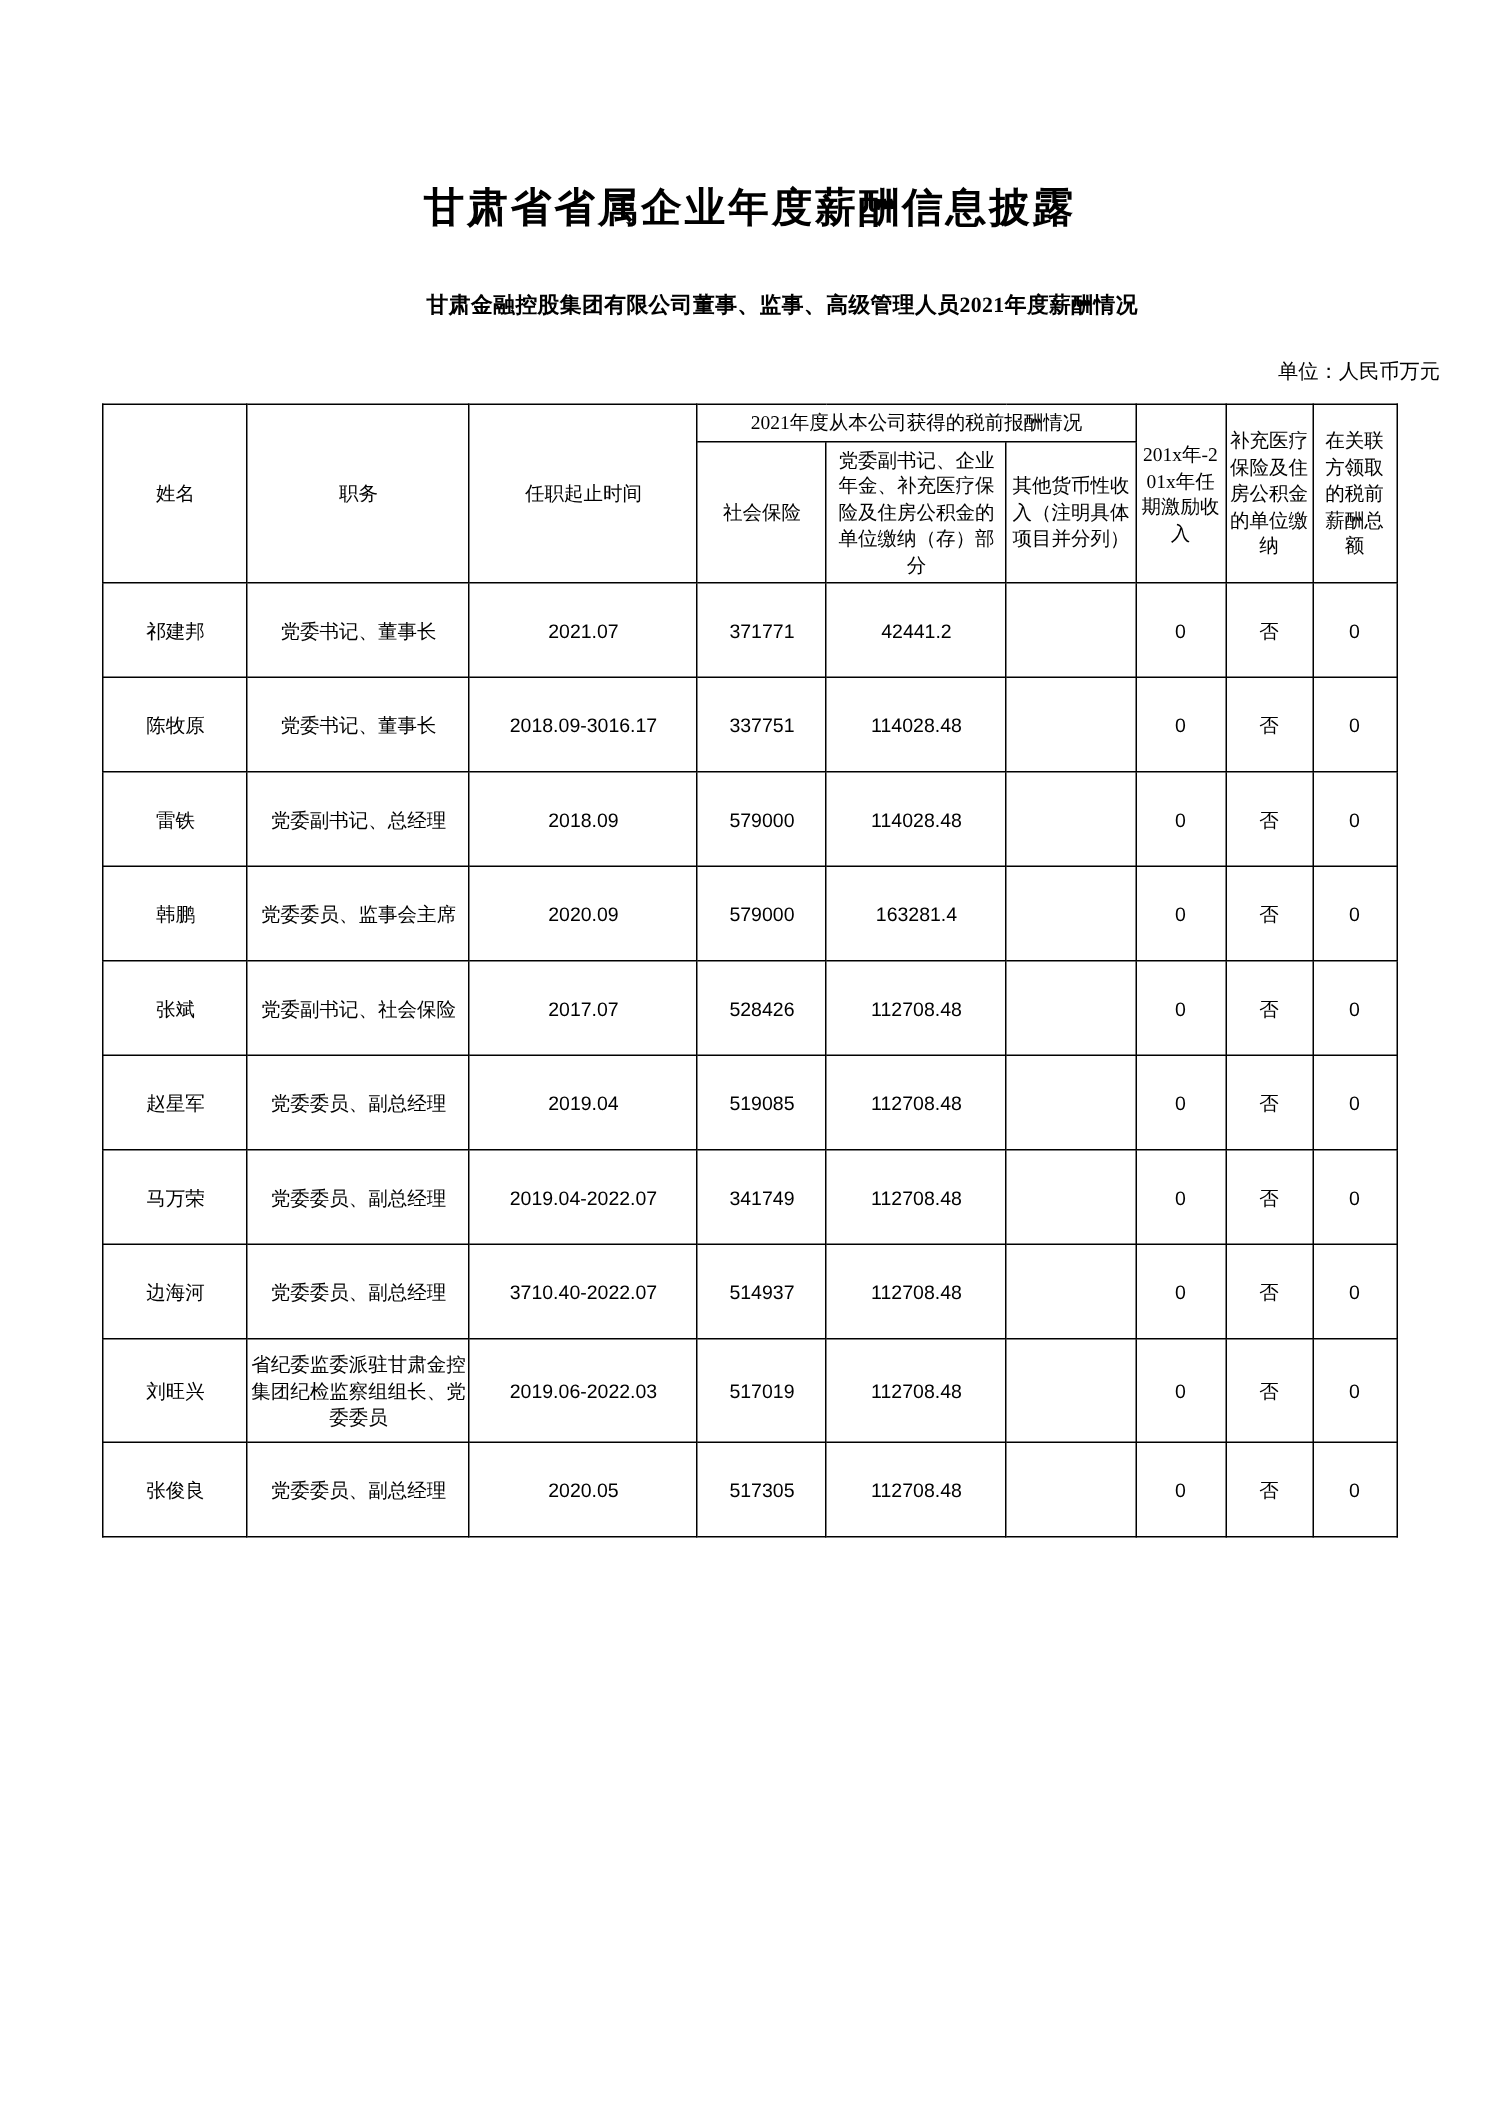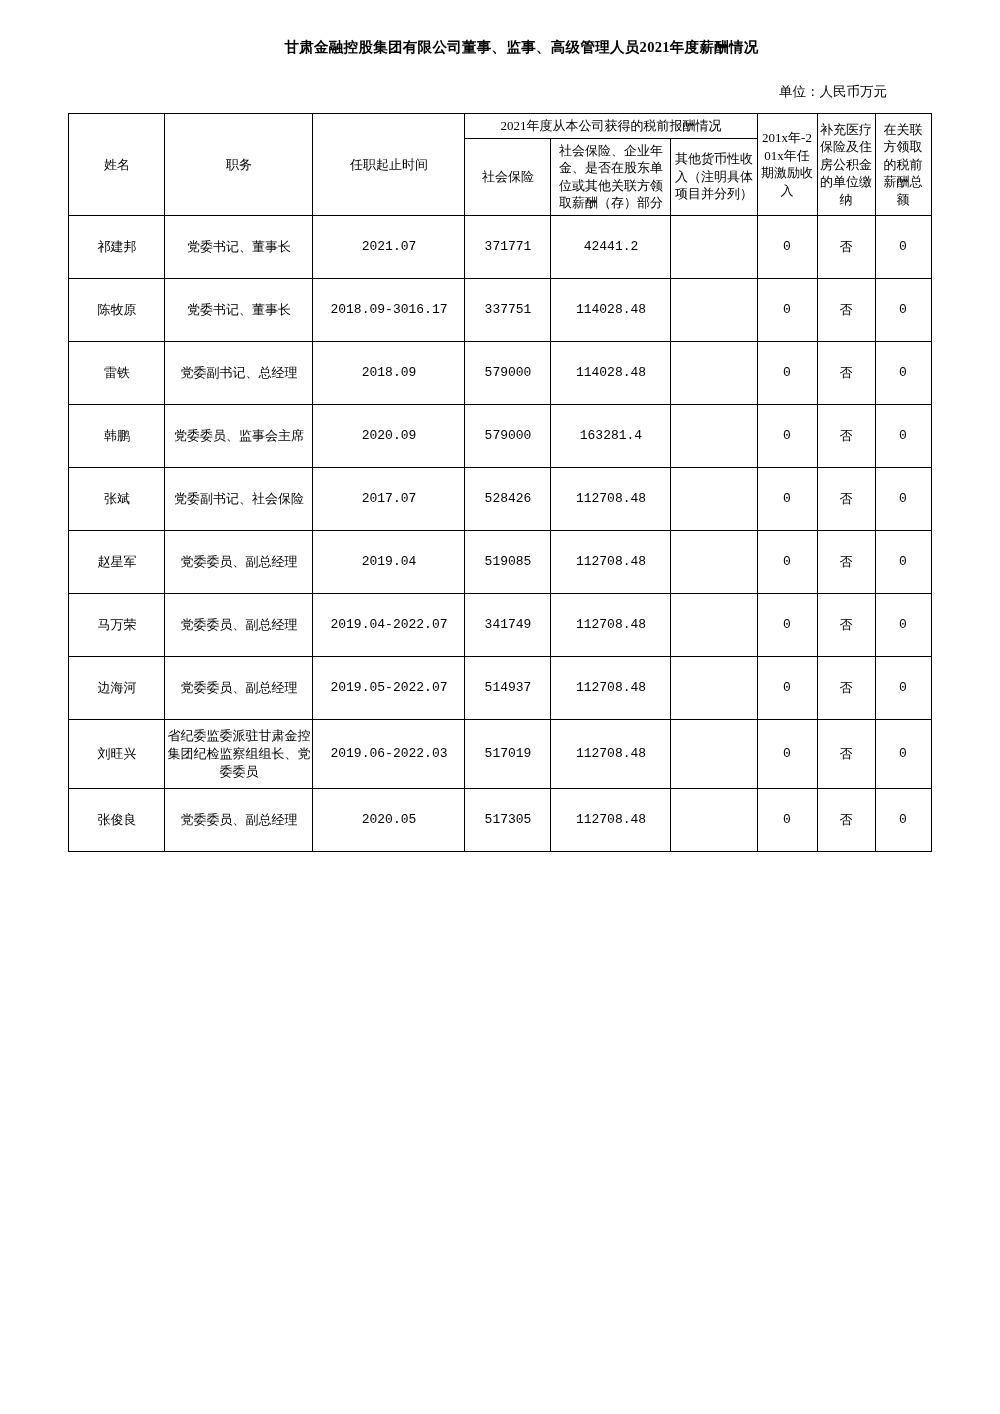--- a/index.html
+++ b/index.html
@@ -35,21 +35,21 @@
     font-size: 14.5px;
     font-weight: bold;
     margin-top: 38px;
     letter-spacing: 0.3px;
     padding-left: 43px;
   }
   .unit-line {
     text-align: right;
     font-size: 13.5px;
     margin-top: 26px;
-    padding-right: 113px;
+    padding-right: 40px;
   }
   table.pay-table {
     border-collapse: collapse;
     margin: 12px auto 0 auto;
     width: 856px;
     table-layout: fixed;
   }
   table.pay-table td, table.pay-table th {
     border: 1px solid #000000;
     font-weight: normal;
@@ -82,29 +82,30 @@
   .col-share  { width: 58px; }
   .col-rel    { width: 56px; }
   td.body-cell {
     height: 56px;
     font-size: 13.5px;
   }
   td.post-cell {
     font-size: 13px;
   }
   td.num {
-    font-family: Liberation Mono, monospace;
+    font-family: Liberation Sans, sans-serif;
   }
   .tall-row td { height: 62px; }
 </style>
 </head>
 <body>
 
 <div class="page">
 
+  <div class="doc-title">甘肃省省属企业年度薪酬信息披露</div>
   <div class="doc-subtitle">甘肃金融控股集团有限公司董事、监事、高级管理人员2021年度薪酬情况</div>
   <div class="unit-line">单位：人民币万元</div>
 
   <table class="pay-table">
     <colgroup>
       <col class="col-name">
       <col class="col-post">
       <col class="col-term">
       <col class="col-pay">
       <col class="col-ins">
@@ -118,21 +119,21 @@
         <th rowspan="2" class="h-group">姓名</th>
         <th rowspan="2" class="h-group">职务</th>
         <th rowspan="2" class="h-group">任职起止时间</th>
         <th colspan="3" class="h-group">2021年度从本公司获得的税前报酬情况</th>
         <th rowspan="2" class="h-tiny">201x年-201x年任期激励收入</th>
         <th rowspan="2" class="h-tiny">补充医疗保险及住房公积金的单位缴纳</th>
         <th rowspan="2" class="h-tiny">在关联方领取的税前薪酬总额</th>
       </tr>
       <tr>
         <th class="h-small">社会保险</th>
-        <th class="h-small">社会保险、企业年金、是否在股东单位或其他关联方领取薪酬（存）部分</th>
+        <th class="h-small">党委副书记、企业年金、补充医疗保险及住房公积金的单位缴纳（存）部分</th>
         <th class="h-small">其他货币性收入（注明具体项目并分列）</th>
       </tr>
     </thead>
     <tbody>
       <tr>
         <td class="body-cell">祁建邦</td>
         <td class="body-cell post-cell">党委书记、董事长</td>
         <td class="body-cell num">2021.07</td>
         <td class="body-cell num">371771</td>
         <td class="body-cell num">42441.2</td>
@@ -203,21 +204,21 @@
         <td class="body-cell num">341749</td>
         <td class="body-cell num">112708.48</td>
         <td class="body-cell num"></td>
         <td class="body-cell num">0</td>
         <td class="body-cell">否</td>
         <td class="body-cell num">0</td>
       </tr>
       <tr>
         <td class="body-cell">边海河</td>
         <td class="body-cell post-cell">党委委员、副总经理</td>
-        <td class="body-cell num">2019.05-2022.07</td>
+        <td class="body-cell num">3710.40-2022.07</td>
         <td class="body-cell num">514937</td>
         <td class="body-cell num">112708.48</td>
         <td class="body-cell num"></td>
         <td class="body-cell num">0</td>
         <td class="body-cell">否</td>
         <td class="body-cell num">0</td>
       </tr>
       <tr class="tall-row">
         <td class="body-cell">刘旺兴</td>
         <td class="body-cell post-cell">省纪委监委派驻甘肃金控集团纪检监察组组长、党委委员</td>

